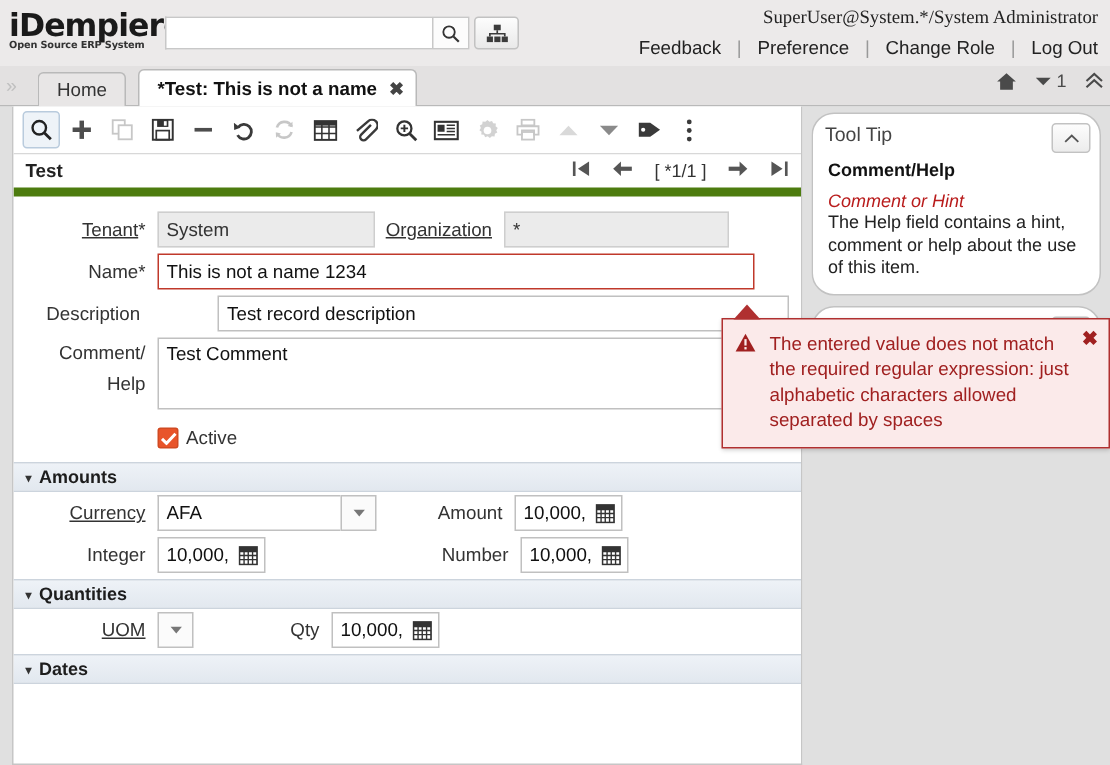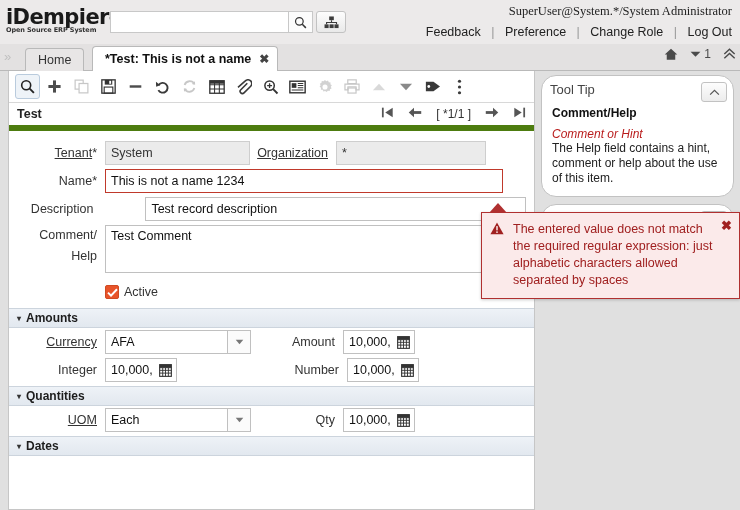--- a/index.html
+++ b/index.html
@@ -480,21 +480,20 @@
         <div class="sect">
           <span class="tri">▾</span>
           <span>Quantities</span>
         </div>
 
         <div class="row">
           <div class="lbl w1">
             <u>UOM</u>
           </div>
           <div class="combo">
-            <input class="inp" style="width: 122px;" value="Each">
             <div class="arrow">
               <svg width="9" height="6" viewBox="0 0 10 7">
                 <path d="M0.6 1 L9.4 1 L5 6.2 Z" fill="#777"></path>
               </svg>
             </div>
           </div>
           <div class="lbl w2" style="width:92px">Qty</div>
           <div class="numbox" style="width:72px">
             <input style="width: 52px;" value="10,000,">
             <div class="calc">

